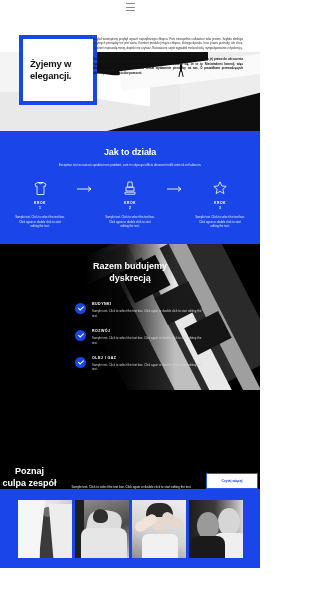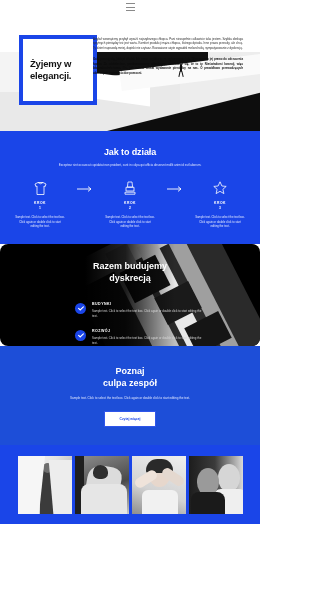--- a/index.html
+++ b/index.html
@@ -81,21 +81,21 @@
   .steps { margin-top:13px; display:flex; align-items:flex-start; justify-content:center; padding:0 8px; }
   .step { width:62px; text-align:center; }
   .step .ico { height:16px; display:flex; align-items:center; justify-content:center; }
   .step .ico svg { display:block; }
   .step .lbl { margin-top:5px; color:#fff; font-size:3.4px; font-weight:700; letter-spacing:0.5px; line-height:5px; }
   .step .num { color:#fff; font-size:3.4px; font-weight:700; line-height:5px; }
   .step .txt { margin:4px auto 0; width:50px; color:#e3e9ff; font-size:2.8px; line-height:4.3px; }
   .arrow { width:28px; padding-top:6px; display:flex; align-items:center; justify-content:center; }
 
   
-  .dark { position:relative; background:#000; height:102px; overflow:hidden;border-radius:8px; }
+  .dark { position:relative; background:#000; height:146px; overflow:hidden; }
   .dark .photo{
     position:absolute; right:0; top:0; width:175px; height:146px; overflow:hidden;
   }
   .dark .photo .slab{
     position:absolute; background:#d8d8d8;
   }
   .dark .photo .s1{ left:-14px; top:-18px; width:160px; height:40px; background:#f2f2f2; transform:rotate(-27deg); }
   .dark .photo .s2{ left:18px; top:4px; width:150px; height:150px; background:#2a2a2a; transform:rotate(-27deg); }
   .dark .photo .s3{ left:62px; top:-6px; width:24px; height:190px; background:#bfbfbf; transform:rotate(-27deg); }
   .dark .photo .s4{ left:96px; top:-12px; width:20px; height:200px; background:#e8e8e8; transform:rotate(-27deg); }
@@ -114,21 +114,21 @@
   .checklist { position:relative; z-index:4; margin:18px 0 0 75px; width:130px; }
   .ck-item { display:flex; align-items:flex-start; margin-bottom:11px; }
   .ck-mark {
     flex:none; width:11px; height:11px; border-radius:50%; background:#1a45e8;
     display:flex; align-items:center; justify-content:center; margin-right:6px; margin-top:1px;
   }
   .ck-body .ck-title { color:#fff; font-size:3.6px; font-weight:700; letter-spacing:0.45px; }
   .ck-body .ck-txt { margin-top:3px; color:#d6d6d6; font-size:2.9px; line-height:4.4px; width:112px; }
 
   
-  .team { background:#1d4ed8; height:99px; display:flex; flex-direction:column; align-items:center; justify-content:center; }
+  .team { background:#000000; height:99px; display:flex; flex-direction:row; align-items:flex-end; justify-content:center; }
   .team h2 { color:#fff; text-align:center; font-size:9px; font-weight:700; line-height:12px; }
   .team .sub { margin-top:7px; width:150px; color:#e0e7ff; text-align:center; font-size:3px; line-height:4.5px; }
   .team .btn {
     margin-top:10px; background:#fff; color:#1a45e8; border:1px solid #2f56ea;
     font-size:3.4px; font-weight:600; padding:5px 14px; cursor:pointer;
     font-family:"Liberation Sans", sans-serif;
   }
 
   
   .gallery { background:#1a45e8; height:79px; display:flex; align-items:center; justify-content:center; gap:3px; padding:0 14px; }

